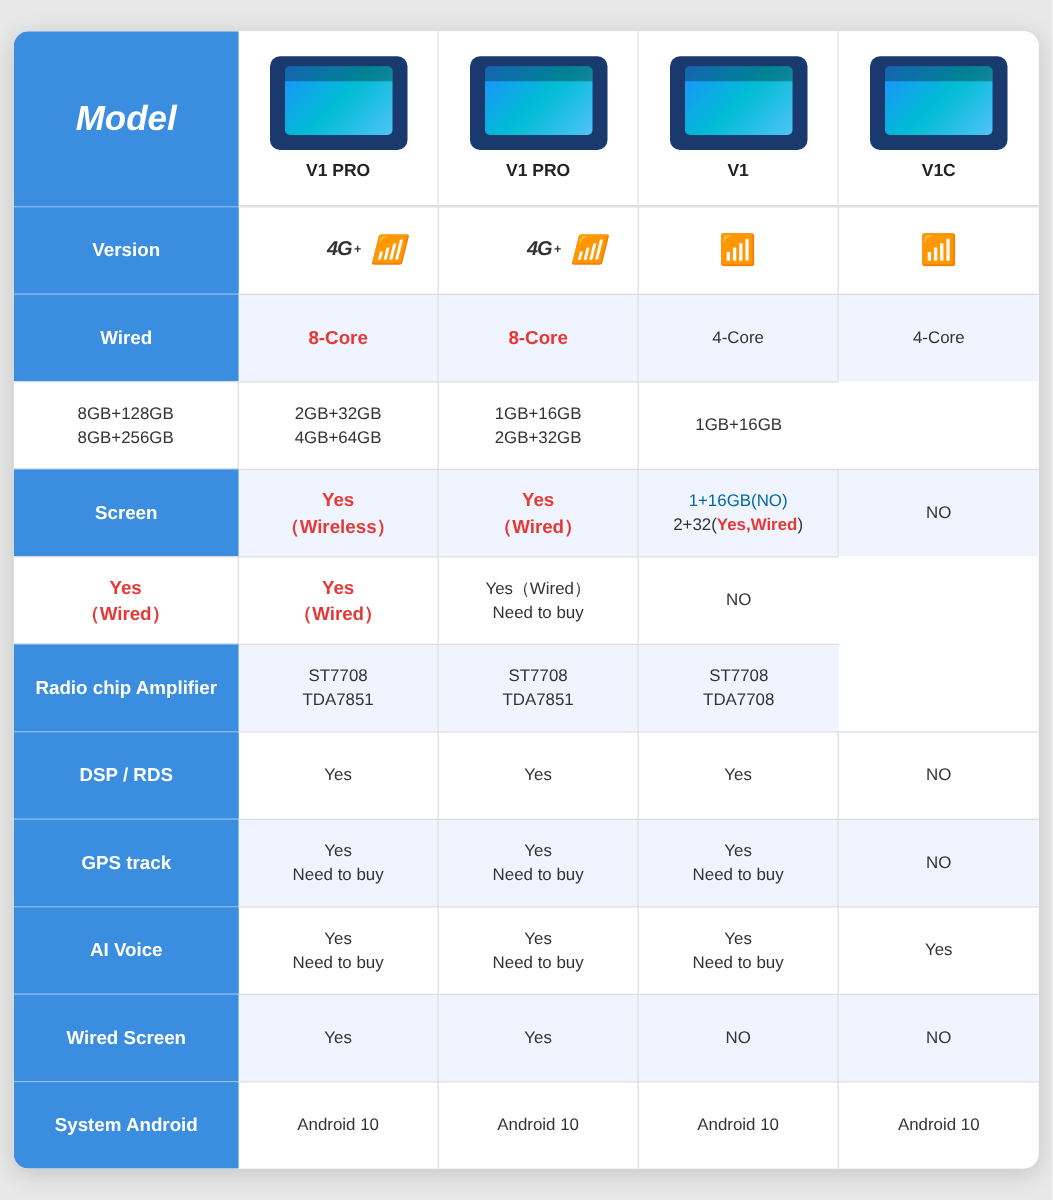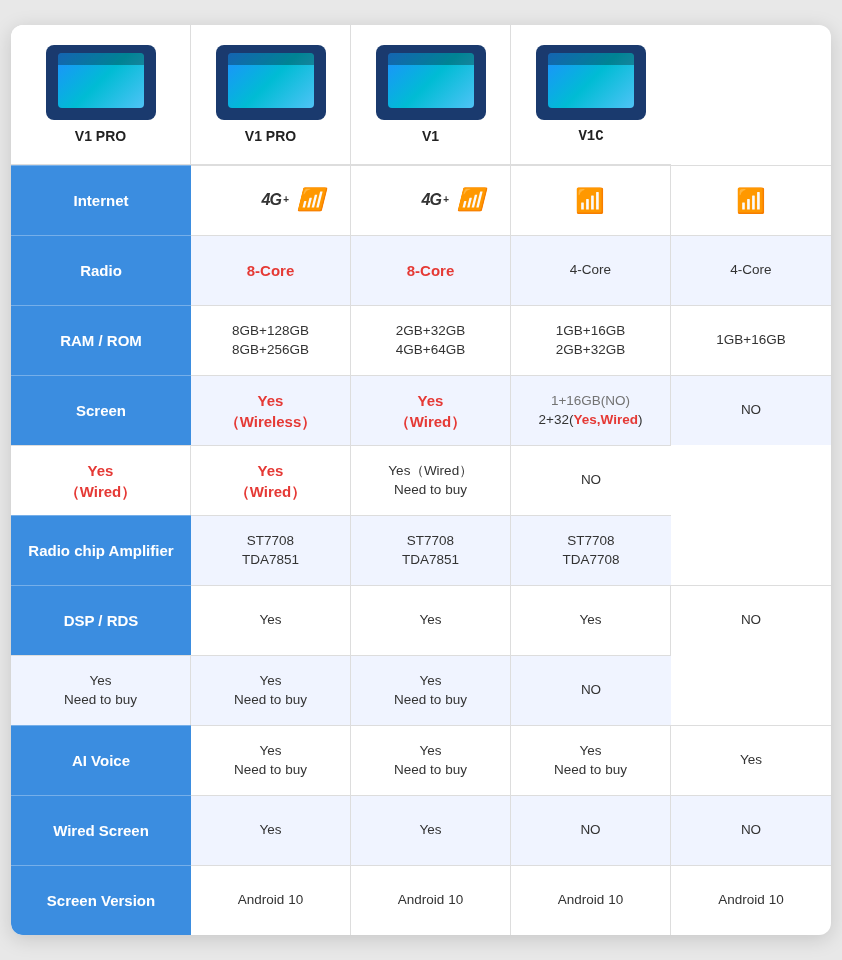--- a/index.html
+++ b/index.html
@@ -43,21 +43,21 @@
       display: flex;
       flex-direction: column;
       align-items: center;
       justify-content: center;
       padding: 4px 4px;
       border-bottom: 1px solid #ddd;
       border-right: 1px solid #ddd;
       background: #fff;
       min-height: 140px;
     }
-    .header-product:last-child { border-right: none; font-family: Liberation Mono, monospace; }
+    .header-product:last-child { border-right: none; }
     .product-img {
       width: 110px;
       height: 75px;
       background: #1a3a6e;
       border-radius: 8px;
       position: relative;
       overflow: hidden;
       margin-bottom: 8px;
     }
     .product-img-screen {
@@ -125,20 +125,23 @@
     .core-red { color: #e53935; font-weight: bold; font-size: 15px; }
     
     .cell-content { display: flex; flex-direction: column; align-items: center; }
   </style>
 </head>
 <body>
 
 <div class="table-wrapper" data-name="comparison-table">
   <div class="table-grid" data-name="table-grid">
 
+    <div class="header-model" data-name="model-header">
+      <span class="header-model-text" data-name="model-label">Model</span>
+    </div>
 
     <div class="header-product" data-name="product-header-v1pro1">
       <div class="product-img" data-name="product-image-v1pro1">
         <div class="product-img-screen" data-name="product-screen"></div>
       </div>
       <span class="product-label" data-name="product-name-v1pro1">V1 PRO</span>
     </div>
     <div class="header-product" data-name="product-header-v1pro2">
       <div class="product-img" data-name="product-image-v1pro2">
         <div class="product-img-screen" data-name="product-screen"></div>
@@ -154,51 +157,50 @@
     <div class="header-product" data-name="product-header-v1c">
       <div class="product-img" data-name="product-image-v1c">
         <div class="product-img-screen" data-name="product-screen"></div>
       </div>
       <span class="product-label" data-name="product-name-v1c">V1C</span>
     </div>
   </div>
 
   <div id="rows-container" data-name="rows-container">
       <div class="table-grid" data-name="table-row-0">
-        <div class="row-label" data-name="row-label-0">Internet</div>
+        <div class="row-label" data-name="row-label-0">Version</div>
         <div class="data-cell" data-name="data-cell-r0-c0">
           <span class="internet-icon" data-name="internet-icon-4g"><i style="font-style:italic;font-weight:bold;font-size:16px;">4G</i><sup style="font-size:10px;vertical-align:super;">+</sup>&nbsp;<span style="font-size:22px;">📶</span></span>
         </div>
         <div class="data-cell" data-name="data-cell-r0-c1">
           <span class="internet-icon" data-name="internet-icon-4g"><i style="font-style:italic;font-weight:bold;font-size:16px;">4G</i><sup style="font-size:10px;vertical-align:super;">+</sup>&nbsp;<span style="font-size:22px;">📶</span></span>
         </div>
         <div class="data-cell" data-name="data-cell-r0-c2">
           <span class="wifi-symbol" data-name="internet-icon-wifi" style="font-size:24px;">📶</span>
         </div>
         <div class="data-cell" data-name="data-cell-r0-c3">
           <span class="wifi-symbol" data-name="internet-icon-wifi" style="font-size:24px;">📶</span>
         </div>
       </div>
       <div class="table-grid" data-name="table-row-1">
-        <div class="row-label" data-name="row-label-1">Radio</div>
+        <div class="row-label" data-name="row-label-1">Wired</div>
         <div class="data-cell alt-bg" data-name="data-cell-r1-c0">
           <span class="core-red" data-name="red-value" style="white-space: pre-line;">8-Core</span>
         </div>
         <div class="data-cell alt-bg" data-name="data-cell-r1-c1">
           <span class="core-red" data-name="red-value" style="white-space: pre-line;">8-Core</span>
         </div>
         <div class="data-cell alt-bg" data-name="data-cell-r1-c2">
           <span data-name="cell-value" style="white-space: pre-line;">4-Core</span>
         </div>
         <div class="data-cell alt-bg" data-name="data-cell-r1-c3">
           <span data-name="cell-value" style="white-space: pre-line;">4-Core</span>
         </div>
       </div>
       <div class="table-grid" data-name="table-row-2">
-        <div class="row-label" data-name="row-label-2">RAM / ROM</div>
         <div class="data-cell" data-name="data-cell-r2-c0">
           <span data-name="cell-value" style="white-space: pre-line;">8GB+128GB
 8GB+256GB</span>
         </div>
         <div class="data-cell" data-name="data-cell-r2-c1">
           <span data-name="cell-value" style="white-space: pre-line;">2GB+32GB
 4GB+64GB</span>
         </div>
         <div class="data-cell" data-name="data-cell-r2-c2">
           <span data-name="cell-value" style="white-space: pre-line;">1GB+16GB
@@ -213,21 +215,21 @@
         <div class="data-cell alt-bg" data-name="data-cell-r3-c0">
           <span class="core-red" data-name="red-value" style="white-space: pre-line;">Yes
 （Wireless）</span>
         </div>
         <div class="data-cell alt-bg" data-name="data-cell-r3-c1">
           <span class="core-red" data-name="red-value" style="white-space: pre-line;">Yes
 （Wired）</span>
         </div>
         <div class="data-cell alt-bg" data-name="data-cell-r3-c2">
           <div class="cell-content" data-name="mixed-cell">
-        <span data-name="mixed-line1" style="color:#737373;">1+16GB(NO)</span>
+        <span data-name="mixed-line1" style="color:#0369a1;">1+16GB(NO)</span>
         <span data-name="mixed-line2" style="color:#333;">2+32(<span style="color:#e53935;font-weight:bold;">Yes,Wired</span>)</span>
       </div>
         </div>
         <div class="data-cell alt-bg" data-name="data-cell-r3-c3">
           <span data-name="cell-value" style="white-space: pre-line;">NO</span>
         </div>
       </div>
       <div class="table-grid" data-name="table-row-4">
         <div class="data-cell" data-name="data-cell-r4-c0">
           <span class="core-red" data-name="red-value" style="white-space: pre-line;">Yes
@@ -269,20 +271,21 @@
           <span data-name="cell-value" style="white-space: pre-line;">Yes</span>
         </div>
         <div class="data-cell" data-name="data-cell-r6-c2">
           <span data-name="cell-value" style="white-space: pre-line;">Yes</span>
         </div>
         <div class="data-cell" data-name="data-cell-r6-c3">
           <span data-name="cell-value" style="white-space: pre-line;">NO</span>
         </div>
       </div>
       <div class="table-grid" data-name="table-row-7">
+        <div class="row-label" data-name="row-label-7">GPS track</div>
         <div class="data-cell alt-bg" data-name="data-cell-r7-c0">
           <span data-name="cell-value" style="white-space: pre-line;">Yes
 Need to buy</span>
         </div>
         <div class="data-cell alt-bg" data-name="data-cell-r7-c1">
           <span data-name="cell-value" style="white-space: pre-line;">Yes
 Need to buy</span>
         </div>
         <div class="data-cell alt-bg" data-name="data-cell-r7-c2">
           <span data-name="cell-value" style="white-space: pre-line;">Yes
@@ -319,21 +322,21 @@
           <span data-name="cell-value" style="white-space: pre-line;">Yes</span>
         </div>
         <div class="data-cell alt-bg" data-name="data-cell-r9-c2">
           <span data-name="cell-value" style="white-space: pre-line;">NO</span>
         </div>
         <div class="data-cell alt-bg" data-name="data-cell-r9-c3">
           <span data-name="cell-value" style="white-space: pre-line;">NO</span>
         </div>
       </div>
       <div class="table-grid" data-name="table-row-10">
-        <div class="row-label last" data-name="row-label-10">Screen Version</div>
+        <div class="row-label last" data-name="row-label-10">System Android</div>
         <div class="data-cell" data-name="data-cell-r10-c0">
           <span data-name="cell-value" style="white-space: pre-line;">Android 10</span>
         </div>
         <div class="data-cell" data-name="data-cell-r10-c1">
           <span data-name="cell-value" style="white-space: pre-line;">Android 10</span>
         </div>
         <div class="data-cell" data-name="data-cell-r10-c2">
           <span data-name="cell-value" style="white-space: pre-line;">Android 10</span>
         </div>
         <div class="data-cell" data-name="data-cell-r10-c3">

